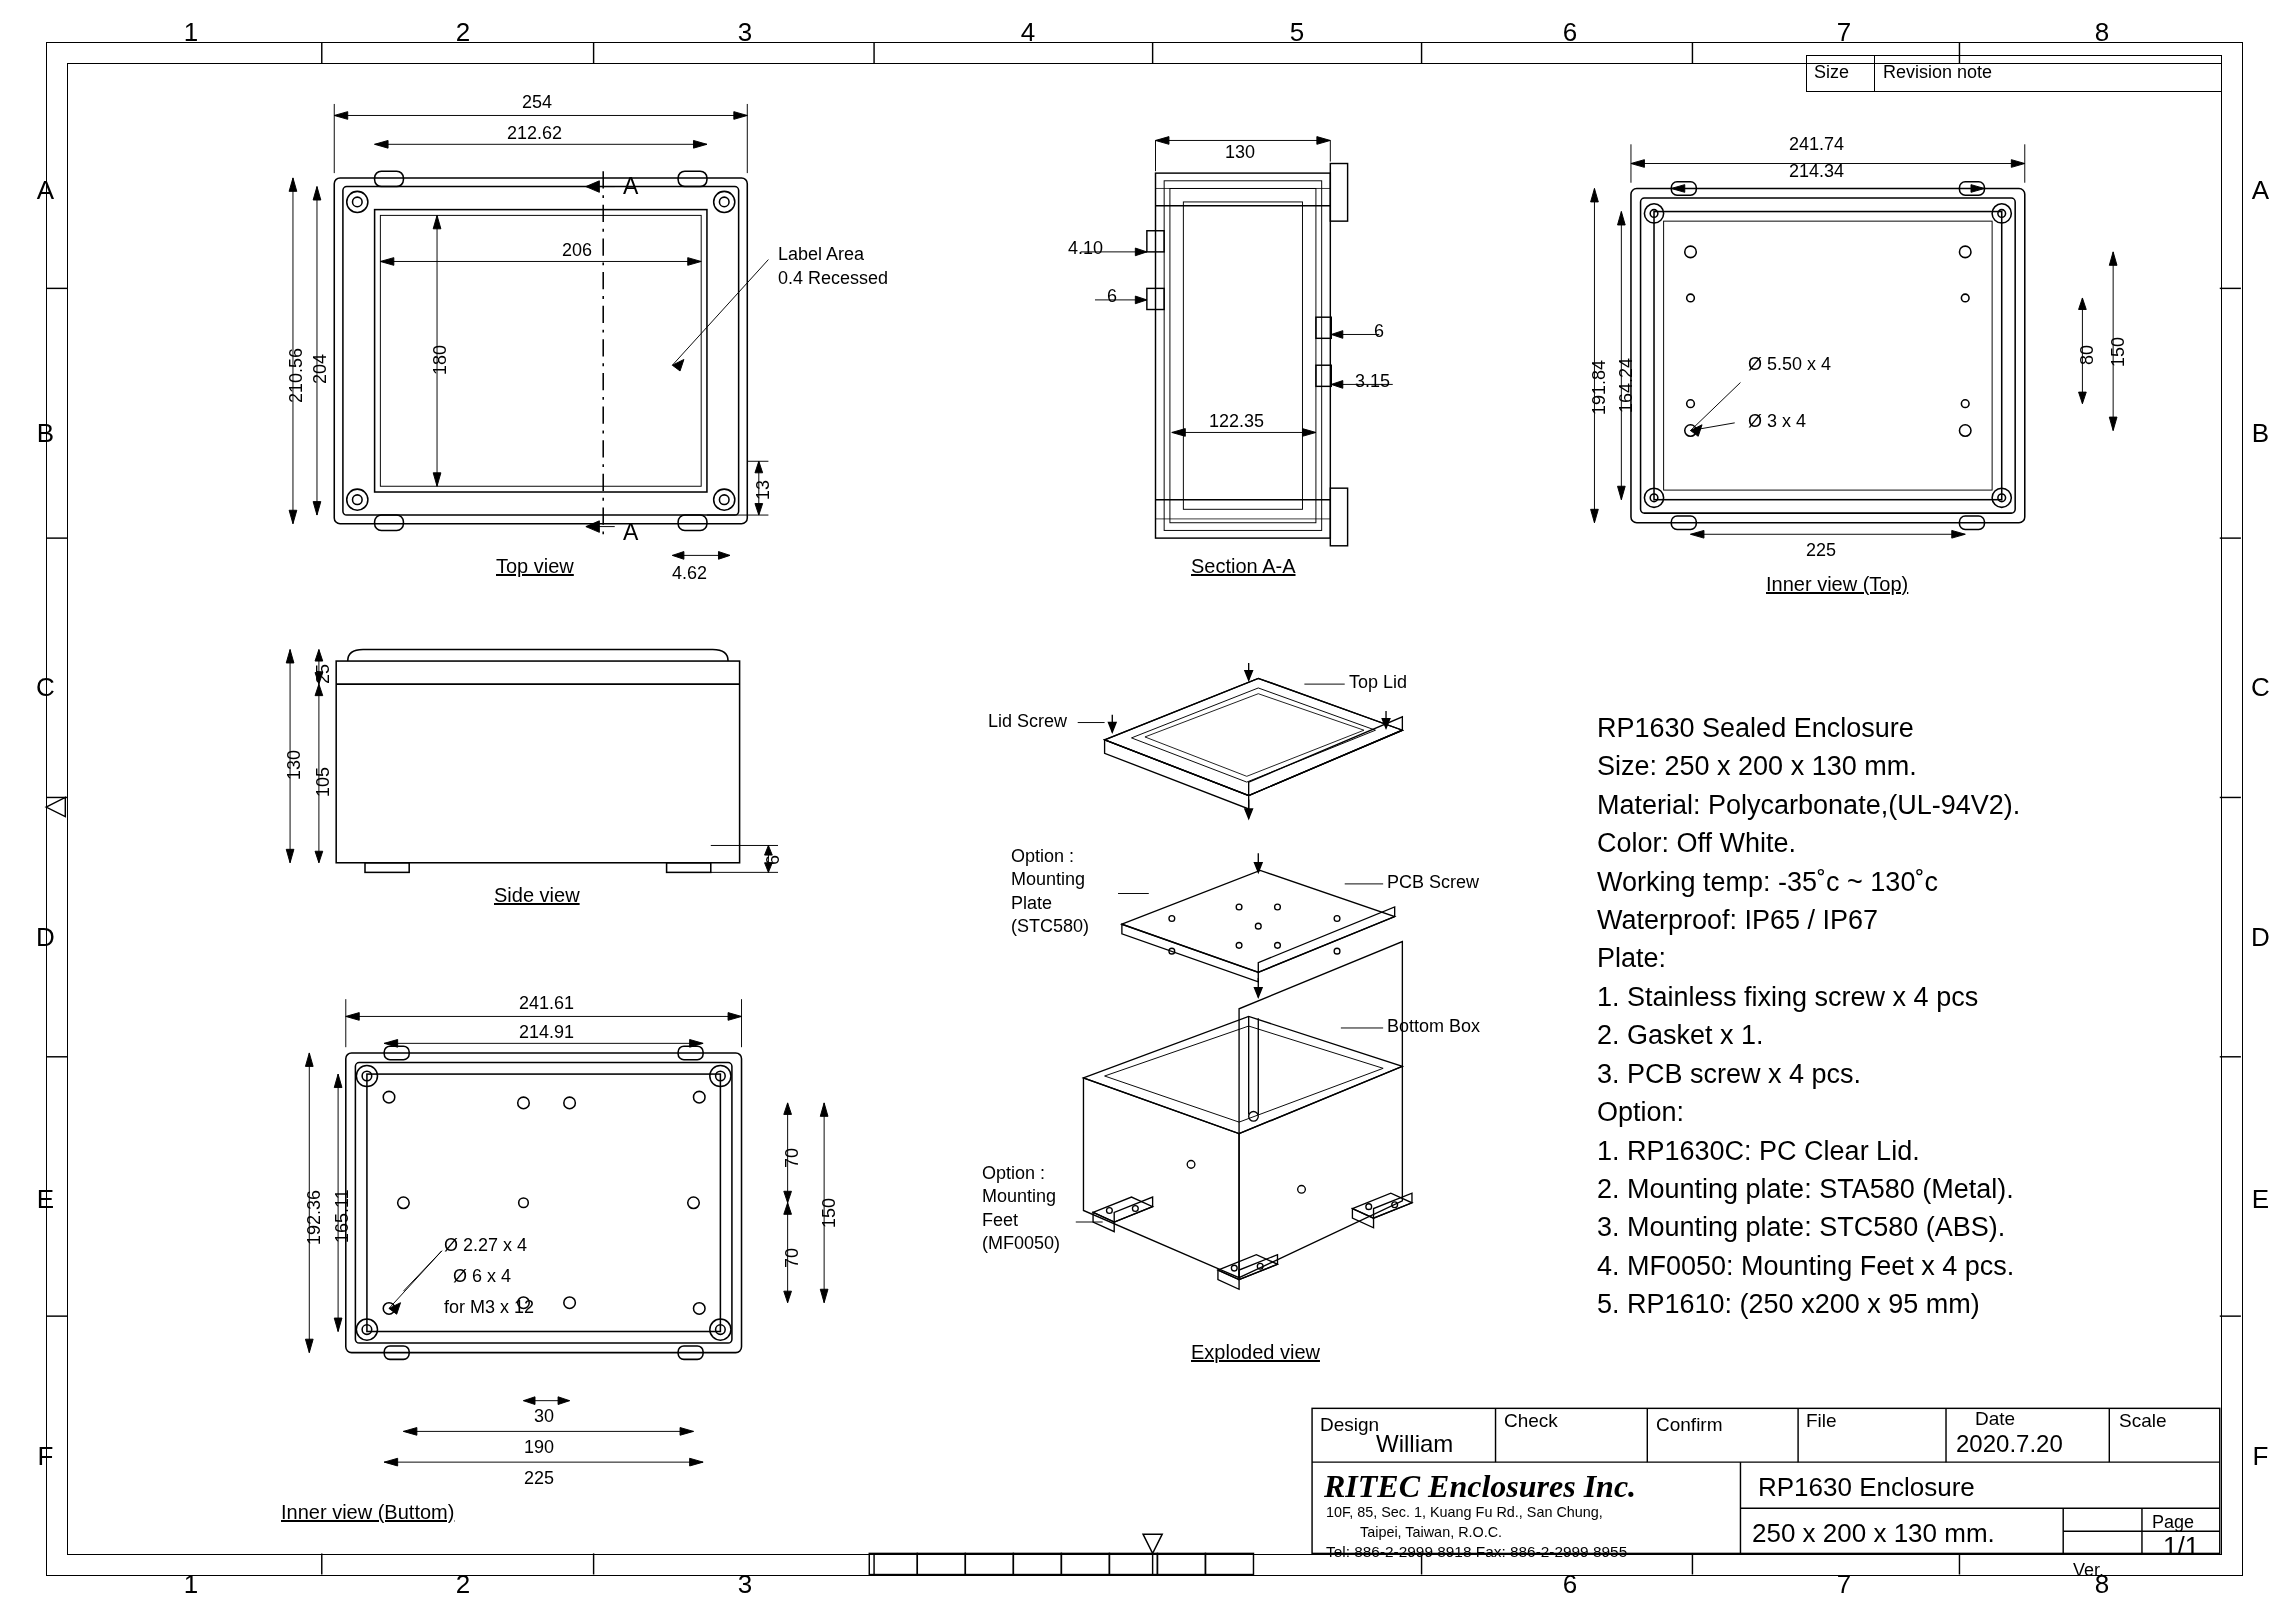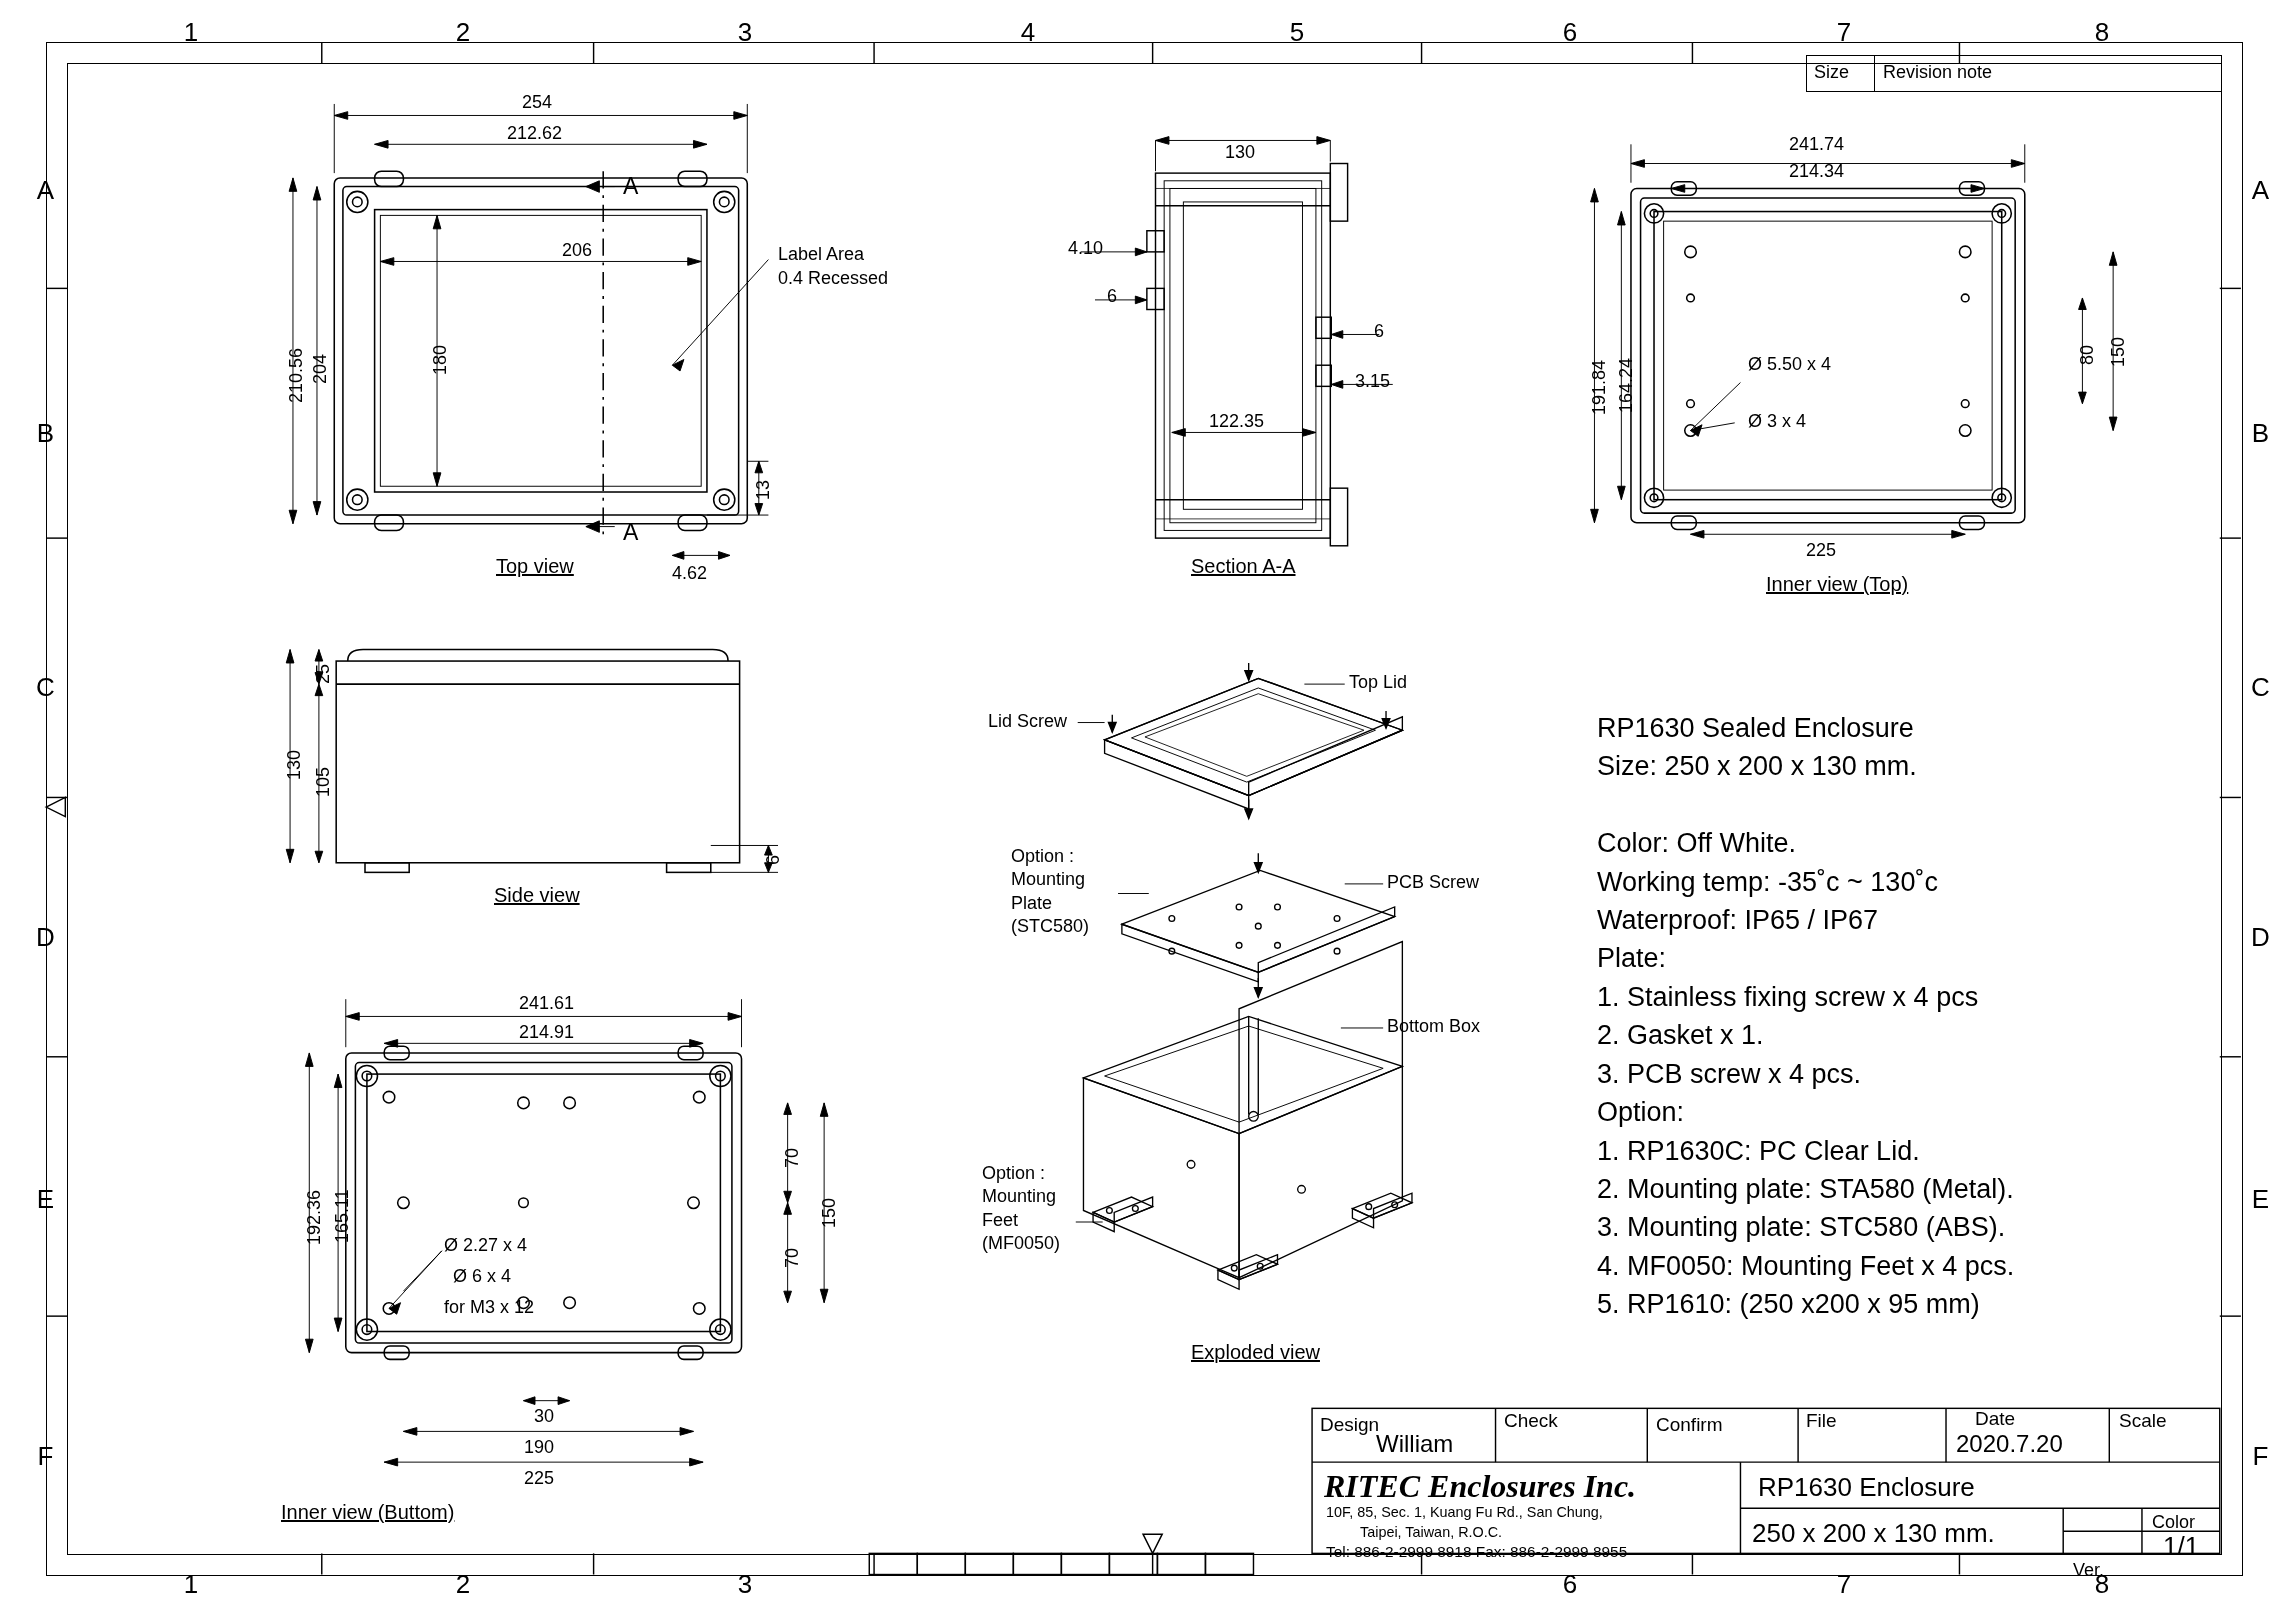--- a/index.html
+++ b/index.html
@@ -548,20 +548,21 @@
   <div class="lbl" style="left:982px;top:1162px;line-height:1.3;">
     <span style="white-space:pre;">Option :
 Mounting
 Feet
 (MF0050)</span>
   </div>
   <div class="viewname" style="left:1191px;top:1341px;">Exploded view</div>
 
   <div class="spec" style="left:1597px;top:711px;">RP1630 Sealed Enclosure</div>
   <div class="spec" style="left:1597px;top:749px;">Size: 250 x 200 x 130 mm.</div>
+  <div class="spec" style="left:1597px;top:788px;">Material: Polycarbonate,(UL-94V2).</div>
   <div class="spec" style="left:1597px;top:826px;">Color: Off White.</div>
   <div class="spec" style="left:1597px;top:865px;">Working temp: -35˚c ~ 130˚c</div>
   <div class="spec" style="left:1597px;top:903px;">Waterproof: IP65 / IP67</div>
   <div class="spec" style="left:1597px;top:941px;">Plate:</div>
   <div class="spec" style="left:1597px;top:980px;">1. Stainless fixing screw x 4 pcs</div>
   <div class="spec" style="left:1597px;top:1018px;">2. Gasket x 1.</div>
   <div class="spec" style="left:1597px;top:1057px;">3. PCB screw x 4 pcs.</div>
   <div class="spec" style="left:1597px;top:1095px;">Option:</div>
   <div class="spec" style="left:1597px;top:1134px;">1. RP1630C: PC Clear Lid.</div>
   <div class="spec" style="left:1597px;top:1172px;">2. Mounting plate: STA580 (Metal).</div>
@@ -597,17 +598,17 @@
   <div class="tbtxt" style="left:2119px;top:1410px;font-size:19px;">Scale</div>
 
   <div class="tbco" style="left:1324px;top:1468px;">RITEC Enclosures Inc.</div>
   <div class="tbsmall" style="left:1326px;top:1504px;">10F, 85, Sec. 1, Kuang Fu Rd., San Chung,</div>
   <div class="tbsmall" style="left:1360px;top:1524px;">Taipei, Taiwan, R.O.C.</div>
   <div class="tbsmall" style="left:1326px;top:1543px;font-size:15.4px;">Tel: 886-2-2999 8918   Fax: 886-2-2999 8955</div>
 
   <div class="tbbig" style="left:1758px;top:1472px;font-size:26px;">RP1630 Enclosure</div>
   <div class="tbbig" style="left:1752px;top:1518px;font-size:26px;">250 x 200 x 130 mm.</div>
   <div class="tbtxt" style="left:2073px;top:1560px;font-size:18px;">Ver.</div>
-  <div class="tbtxt" style="left:2152px;top:1512px;font-size:18px;">Color</div>
+  <div class="tbtxt" style="left:2152px;top:1512px;font-size:18px;">Page</div>
   <div class="tbbig" style="left:2163px;top:1531px;font-size:26px;">1/1</div>
 
 </div>
 
 
 </body></html>

